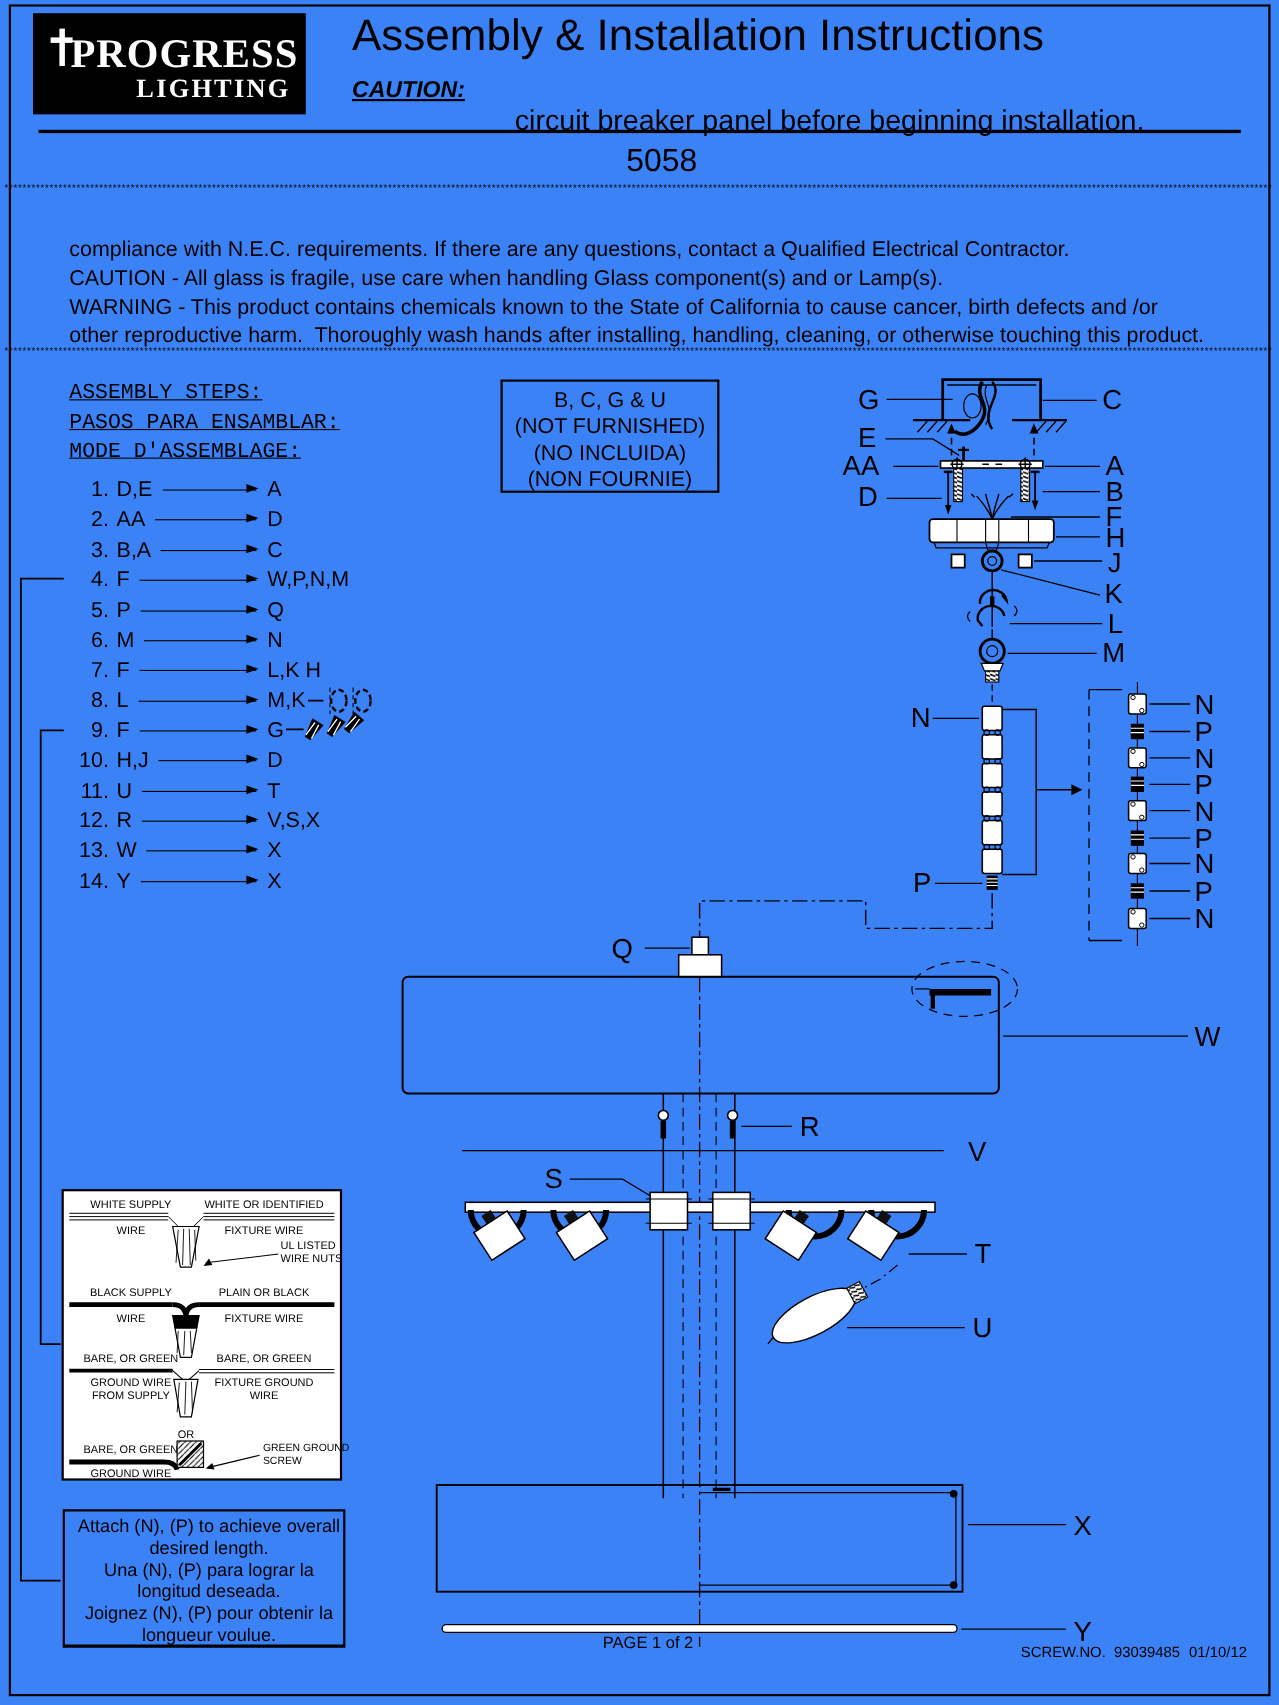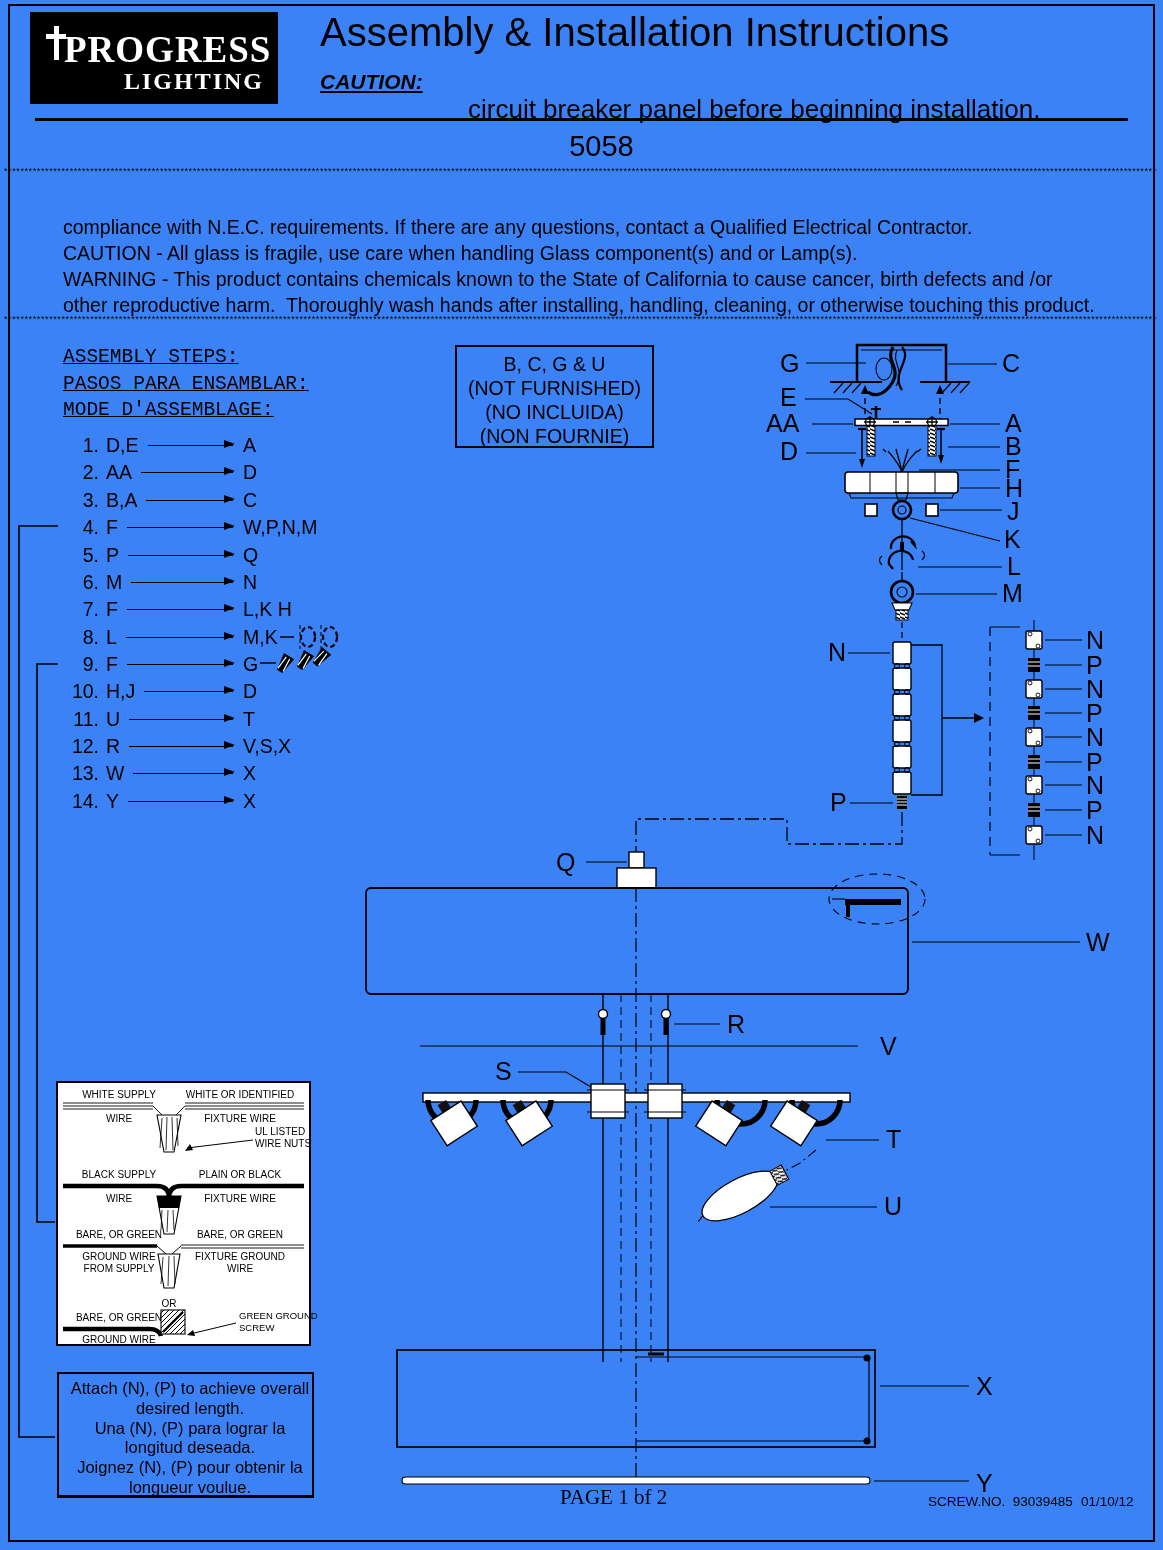--- a/index.html
+++ b/index.html
@@ -33,21 +33,21 @@
   .step .arr::after{content:"";position:absolute;right:-2px;top:-5.5px;border-left:11px solid #000;
        border-top:4.5px solid transparent;border-bottom:4.5px solid transparent;}
   .step .to{flex:none;width:120px;padding-left:8px;white-space:nowrap;display:flex;align-items:center;gap:2px;}
   
   .nf-box{left:455px;top:345px;width:199px;height:103px;border:2.5px solid #000;
           text-align:center;font-size:19.5px;line-height:24px;padding-top:5px;box-sizing:border-box;}
   
   .attach{left:57px;top:1372px;width:257px;height:126px;border:2px solid #000;border-bottom-width:3px;
           box-sizing:border-box;font-size:16.5px;line-height:19.8px;padding:5px 0 2px 9px;text-align:center;}
   
-  .f-page{left:560px;top:1485px;font-size:21px;font-family:Liberation Serif, serif;}
+  .f-page{left:548px;top:1485px;font-size:15px;}
   .f-spec{left:928px;top:1494px;font-size:13.5px;}
   .f-date{left:1081px;top:1494px;font-size:13.5px;}
   .diagram{left:0;top:0;pointer-events:none;}
   .diagram text{font-family:"Liberation Sans",sans-serif;font-size:25px;fill:#000;}
   .diagram text.sm{font-size:10px;}
   .diagram text.sm2{font-size:9.5px;}
   .mid{text-anchor:middle;}
 </style>
 </head>
 <body>

